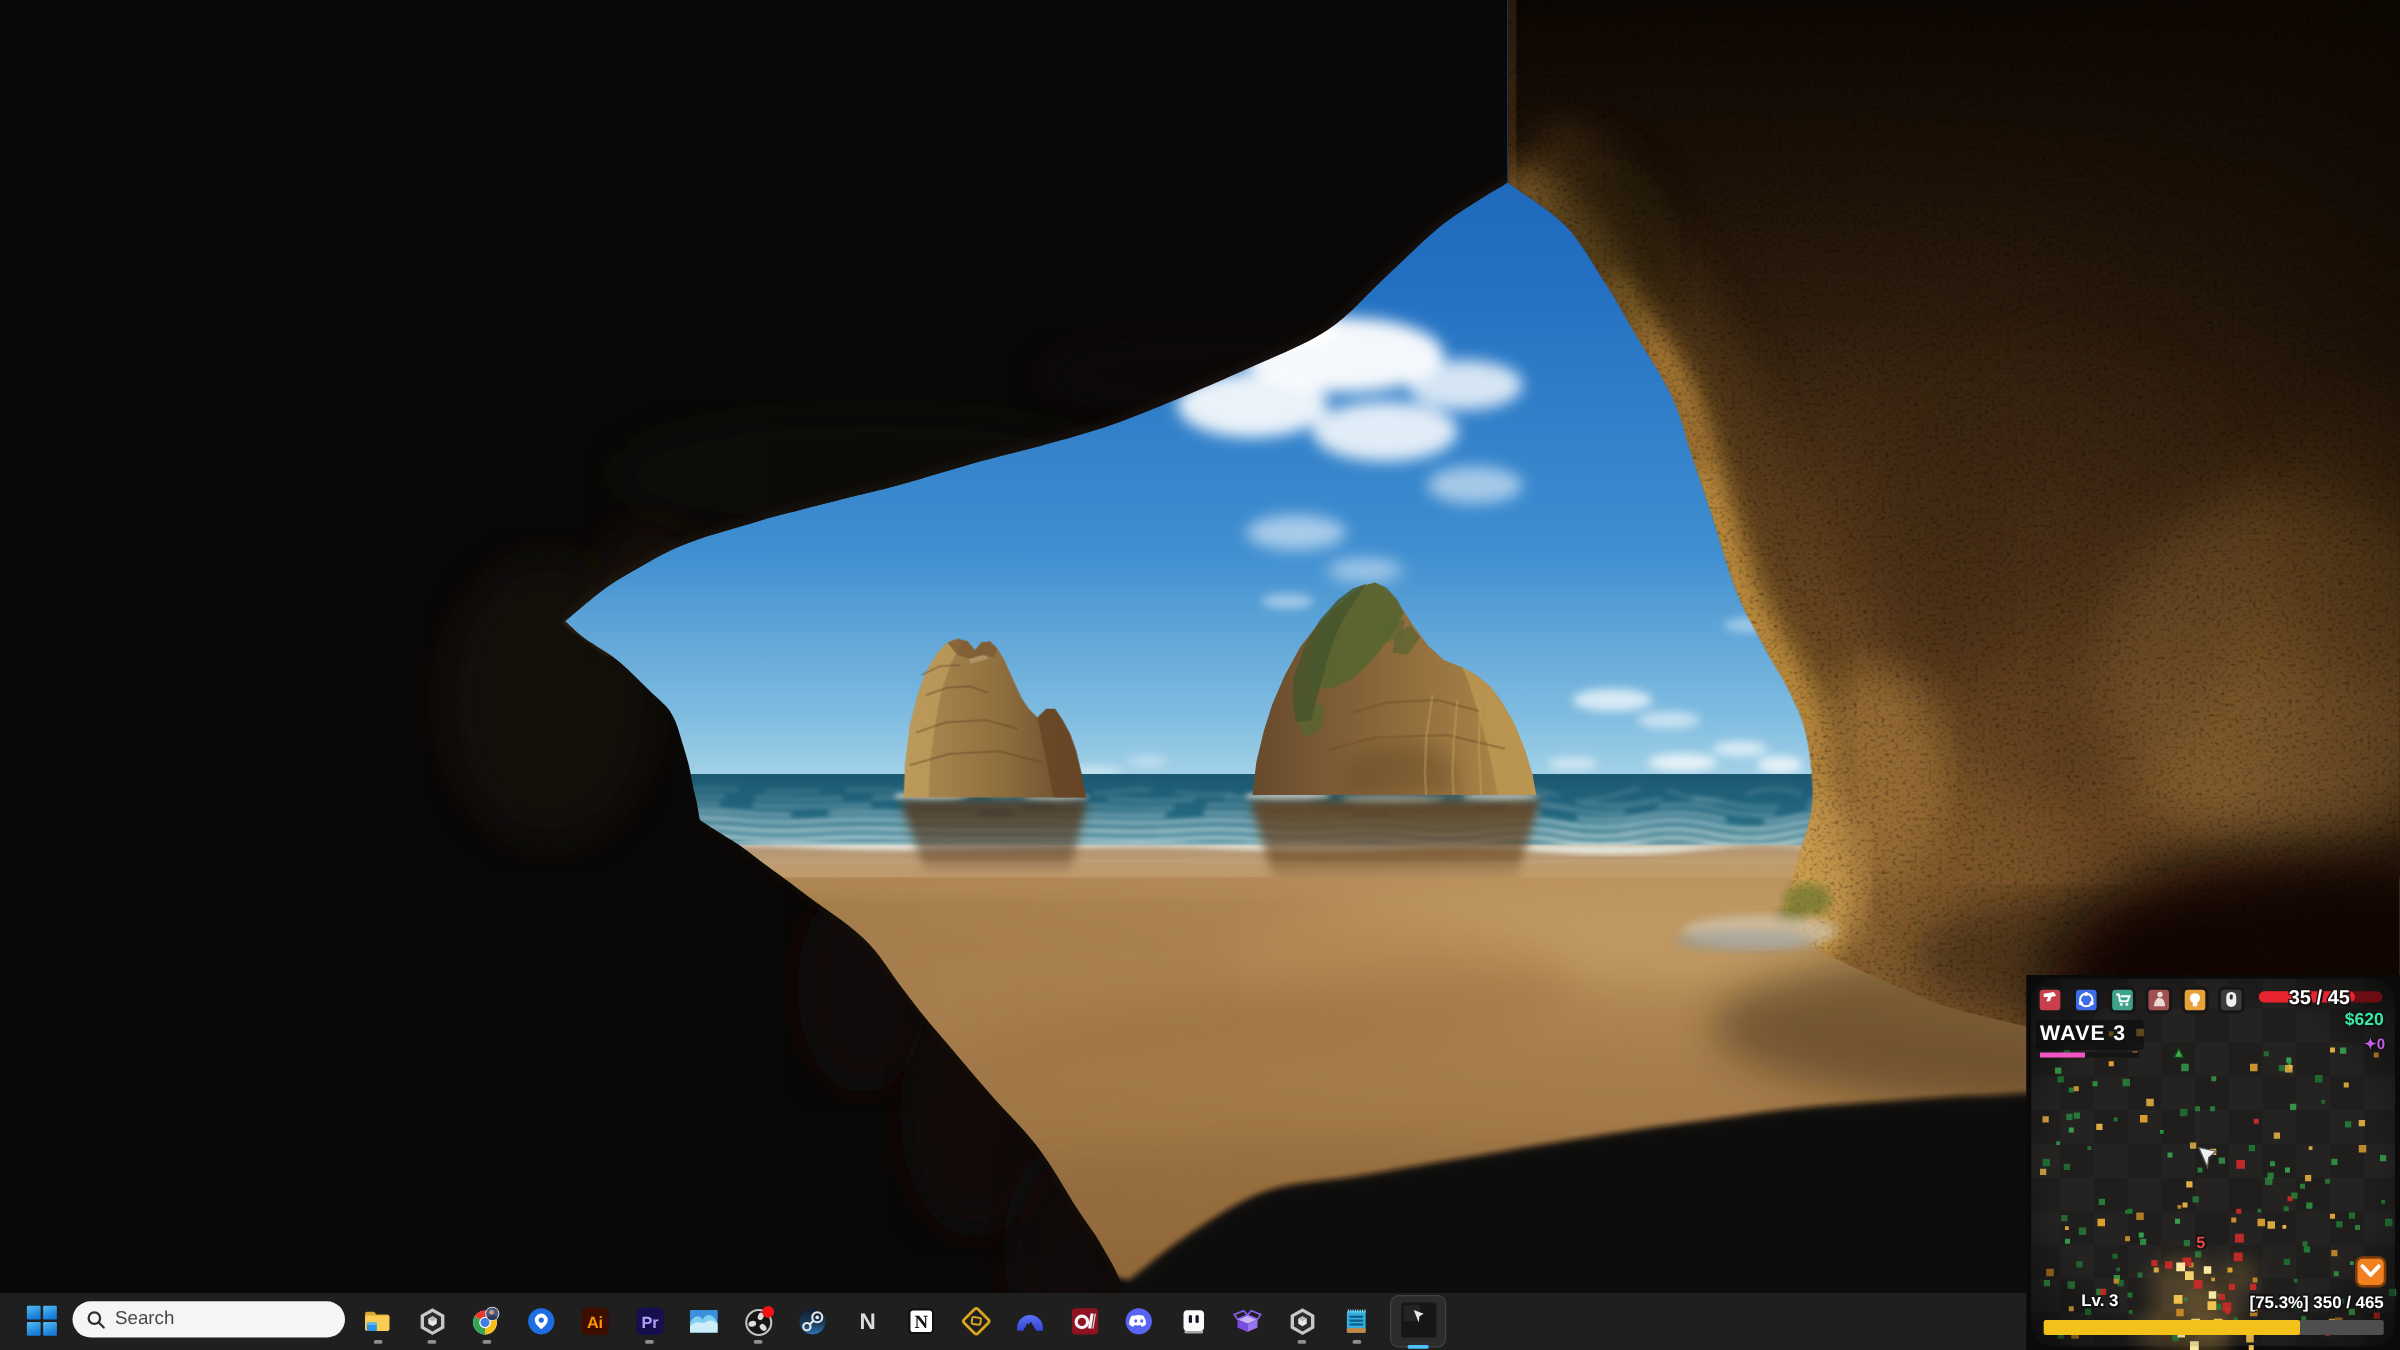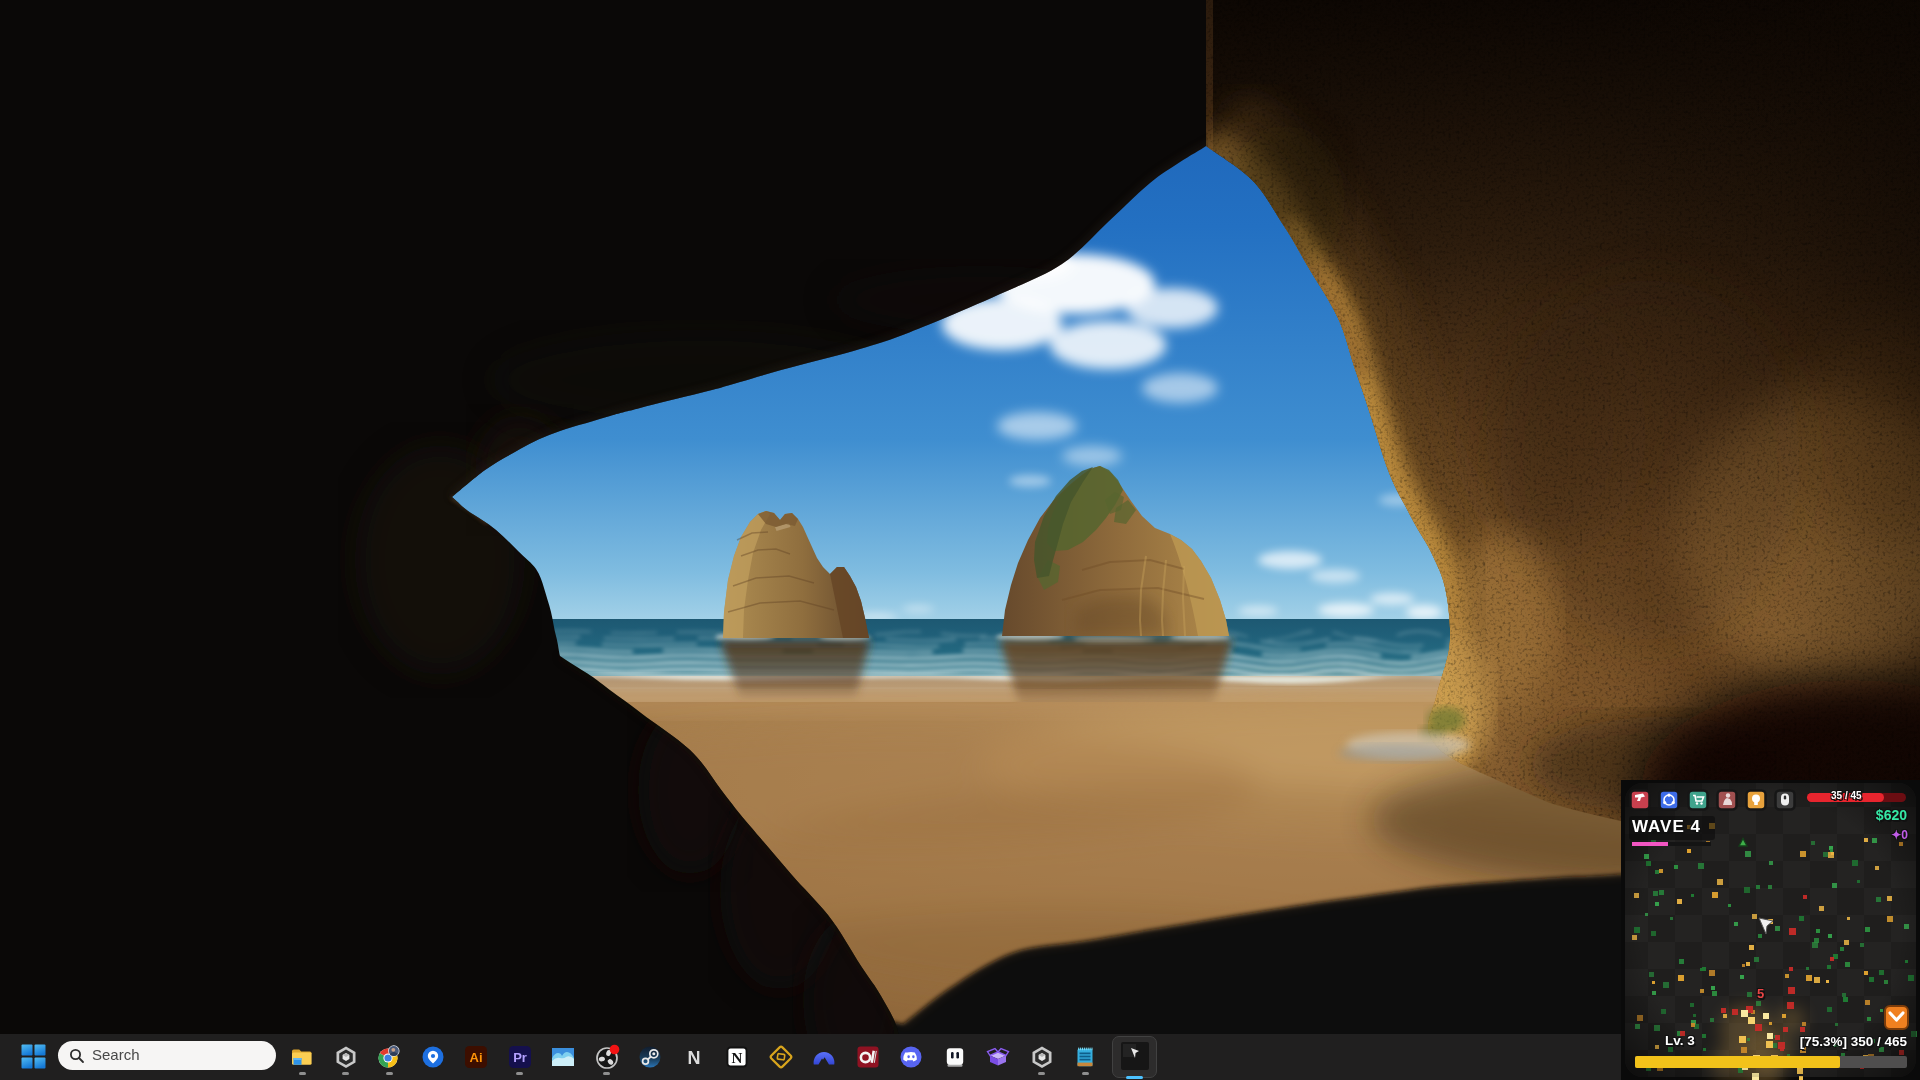--- a/index.html
+++ b/index.html
@@ -673,23 +673,23 @@
 <rect x="160" y="13.5" width="8" height="12" rx="4" fill="#f0f0f0"></rect>
 <rect x="162.8" y="15.5" width="2.4" height="4" rx="1.2" fill="#2c2c2c"></rect>
 
   <rect x="186" y="13" width="99" height="9" rx="4.5" fill="#6b0d12"></rect>
   <rect x="186" y="13" width="77" height="9" rx="4.5" fill="#e8252e"></rect>
   <rect x="14" y="276" width="272" height="12" rx="2" fill="#4f4e4e"></rect>
   <rect x="14" y="276" width="205" height="12" rx="2" fill="#f2c21a"></rect>
   <rect x="264" y="226" width="23" height="23" rx="5" fill="#f08020" stroke="#7c3c0a" stroke-width="2"></rect>
   <path d="M269,233 L275.5,240 L282,233" fill="none" stroke="#fff" stroke-width="3.2" stroke-linecap="round" stroke-linejoin="round"></path>
  </svg>
- <div class="gtxt" style="left:210px;top:10px;font-size:10px;text-align:right;">35 / 45</div>
+ <div class="gtxt" style="left:210px;top:10px;font-size:16px;text-align:right;">35 / 45</div>
  <div class="gtxt" style="right:13px;top:27px;font-size:14px;color:#35e8a5;">$620</div>
  <div class="gtxt" style="right:12px;top:48px;font-size:12px;color:#c05ce8;">✦0</div>
  <div style="position:absolute;left:8px;top:36px;width:86px;height:24px;background:rgba(10,10,10,0.55);border-radius:3px;"></div>
- <div class="gtxt" style="left:11px;top:37px;font-size:17px;letter-spacing:1px;">WAVE 4</div>
+ <div class="gtxt" style="left:11px;top:37px;font-size:17px;letter-spacing:1px;">WAVE 3</div>
  <div style="position:absolute;left:11px;top:62px;width:36px;height:3.5px;background:#f356c3;"></div>
  <div style="position:absolute;left:47px;top:62px;width:43px;height:3.5px;background:#141414;"></div>
  <div class="gtxt" style="left:136px;top:206px;font-size:13px;color:#e84545;">5</div>
  <div class="gtxt" style="left:13px;top:253px;font-size:13.5px;margin-left:31px;">Lv. 3</div>
  <div class="gtxt" style="right:13px;top:254px;font-size:13.5px;">[75.3%] 350 / 465</div>
 </div>
 
 </body></html>

